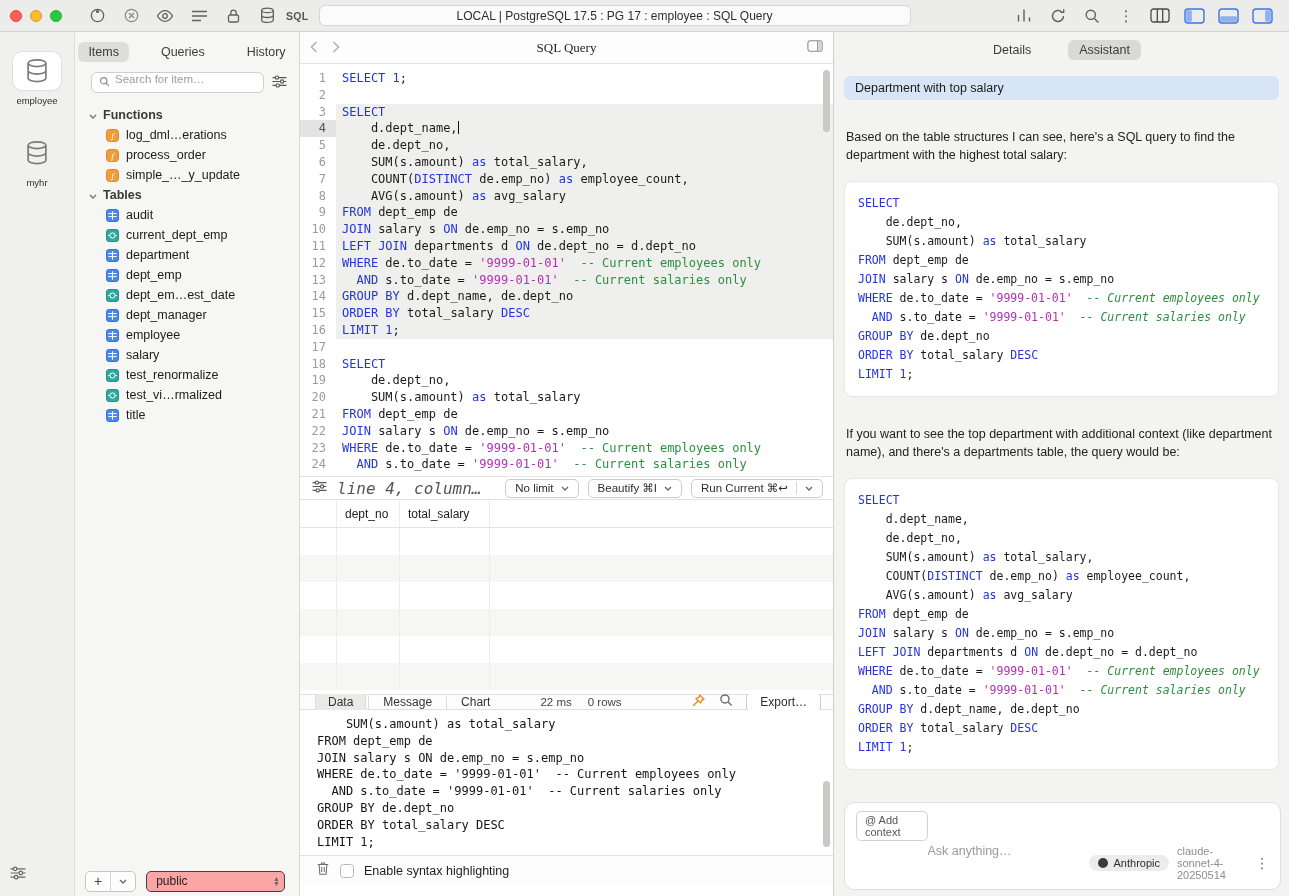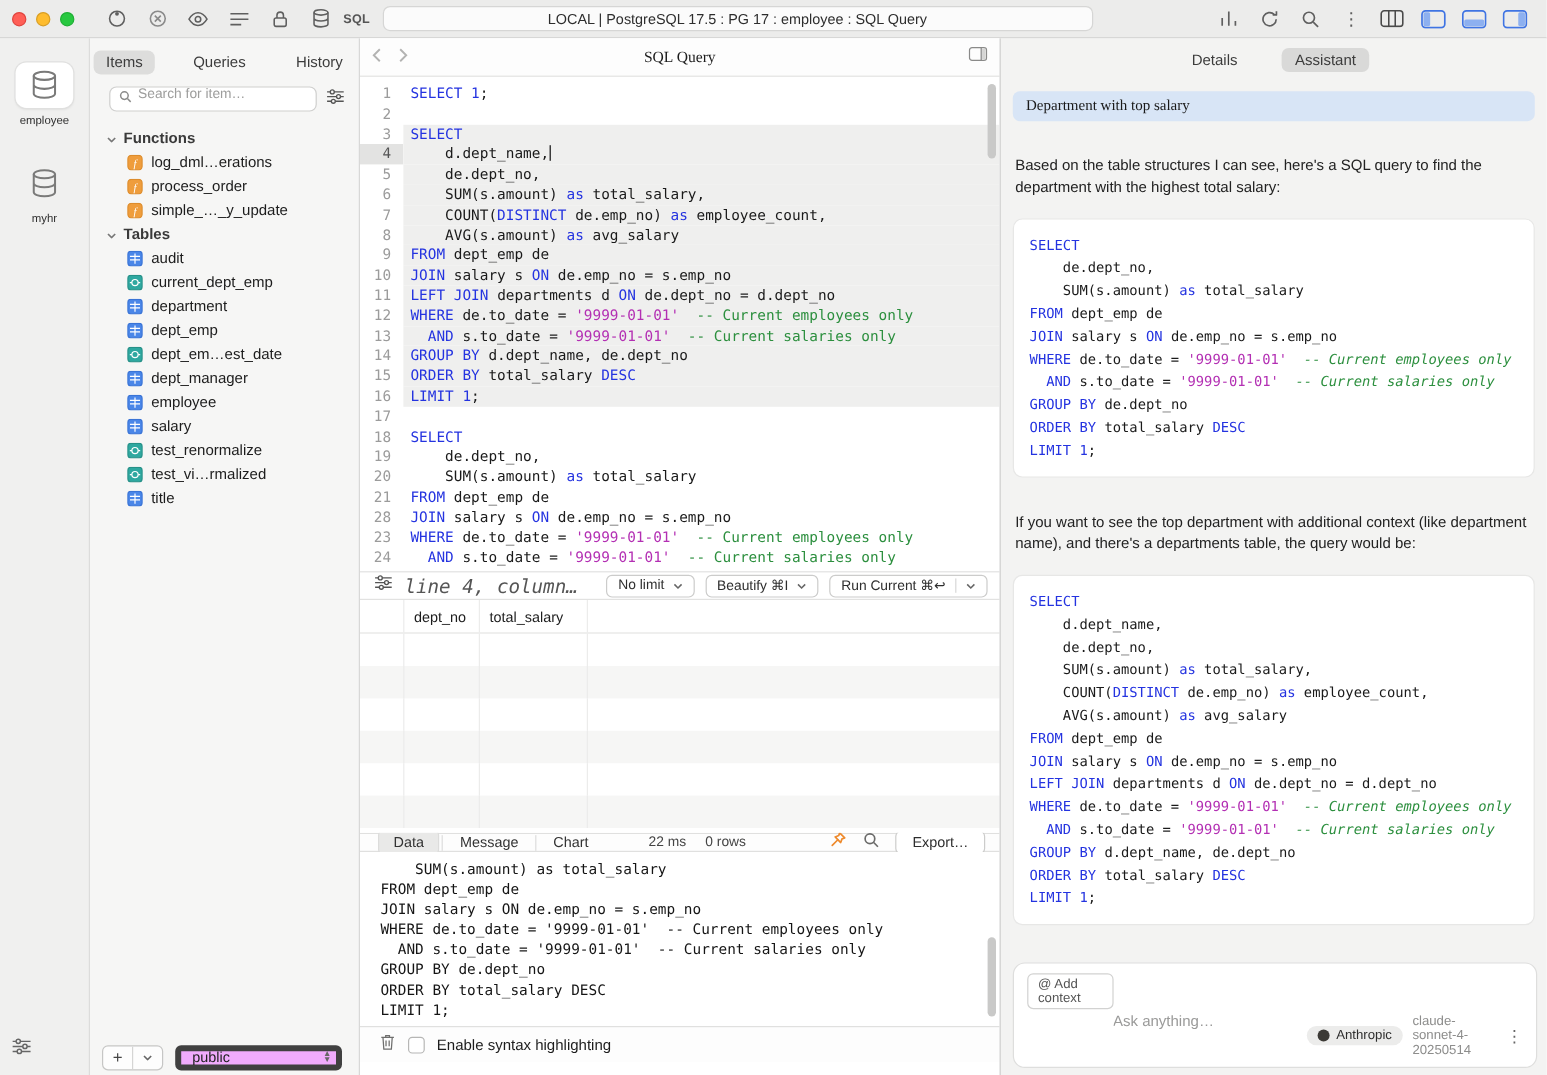--- a/index.html
+++ b/index.html
@@ -39,21 +39,21 @@
   .sb-search input { border:0; outline:0; background:transparent; font-size:11.5px; color:#333; width:100%; font-family:"Liberation Sans",sans-serif; }
   .sb-search input::placeholder { color:#9d9d9c; }
   .tree { padding-top:4px; font-size:12.5px; }
   .tree-section { display:flex; align-items:center; gap:6px; height:20px; padding-left:14px; color:#3a3a3a; font-weight:bold; font-size:12.5px; }
   .tree-item { display:flex; align-items:center; gap:7px; height:20px; padding-left:31px; color:#1c1c1c; }
   .ticon { width:13px; height:13px; display:inline-flex; }
   .sb-bottom { position:absolute; left:0; bottom:0; width:100%; height:30px; display:flex; align-items:center; gap:10px; padding:0 14px 0 10px; }
   .add-ctl { display:flex; align-items:center; height:21px; border:1px solid #c6c6c5; border-radius:5px; background:#fdfdfd; overflow:hidden; }
   .add-ctl .seg { padding:0 8px; display:flex; align-items:center; height:100%; color:#444; font-size:14px; }
   .add-ctl .seg + .seg { border-left:1px solid #d5d5d4; }
-  .schema-select { flex:1; height:21px; border:5px solid #404040; border-radius:5px; background:#f0abfc; display:flex; align-items:center; padding:0 4px 0 9px; font-size:12px; color:#222; }
+  .schema-select { flex:1; height:21px; border:1px solid #404040; border-radius:5px; background:#fca5a5; display:flex; align-items:center; padding:0 4px 0 9px; font-size:12px; color:#222; }
   .stepper { margin-left:auto; display:flex; flex-direction:column; align-items:center; line-height:5px; color:#666; font-size:7px; }
 
   
   .main { position:absolute; left:300px; top:32px; width:533px; height:864px; background:#fff; display:flex; flex-direction:column; }
   .ed-header { height:32px; border-bottom:1px solid #e3e3e2; display:flex; align-items:center; padding:0 10px; background:#fdfdfd;font-family:Liberation Serif, serif; }
   .nav-chevrons { display:flex; gap:14px; color:#b3b3b3; }
   .ed-title { position:absolute; left:0; width:100%; text-align:center; font-size:13px; color:#1c1c1c; pointer-events:none; }
   .ed-header .panel-toggle { margin-left:auto; }
 
   .editor { height:412px; position:relative; display:flex; font-family:"DejaVu Sans Mono", monospace; font-size:12px; padding-top:6px; overflow:hidden; }
@@ -98,21 +98,21 @@
   .main-bottombar { height:30px; border-top:1px solid #e0e0df; display:flex; align-items:center; gap:10px; padding:0 16px; background:#fdfdfd; }
   .checkbox { width:14px; height:14px; border:1px solid #b6b6b5; border-radius:3.5px; background:#fff; }
   .cb-label { font-size:12.5px; color:#1d1d1d; }
 
   
   .rightpanel { position:absolute; left:833px; top:32px; width:456px; height:864px; background:#f3f3f2; border-left:1px solid #d0d0cf; display:flex; flex-direction:column; }
   .rp-tabs { height:36px; display:flex; align-items:center; justify-content:center; gap:26px; font-size:12.5px; color:#3c3c3c; }
   .rp-tab { padding:3px 11px; border-radius:6px; }
   .rp-tab.active { background:#d9d9d8; }
   .rp-scroll { height:732px; overflow:hidden; padding:8px 10px 0 10px; }
-  .user-bubble { background:#d8e5f6; border-radius:6px; padding:5px 11px; font-size:12.5px; color:#1a1a1a;font-family:Liberation Serif, serif; }
+  .user-bubble { background:#d8e5f6; border-radius:6px; padding:5px 11px; font-size:12.5px; color:#1a1a1a; }
   .rp-text { font-size:12.5px; color:#222; line-height:1.45; margin:28px 2px 0 2px; }
   .code-card { background:#fff; border:1px solid #e7e7e6; border-radius:8px; margin-top:17px; padding:12px 13px;
     font-family:"DejaVu Sans Mono", monospace; font-size:11.5px; color:#1a1a1a; }
   .ccl { height:19px; line-height:19px; white-space:pre; }
   .code-card .tk-cmt { font-style:italic; }
   .composer { margin:6px 8px 6px 10px; height:88px; background:#fff; border:1px solid #dededd; border-radius:10px; padding:8px 11px; display:flex; }
   .ctx-chip { align-self:flex-start; border:1px solid #d2d2d1; border-radius:5px; font-size:11px; color:#555; padding:2px 8px; }
   .ask-input { border:0; outline:0; background:transparent; font-size:12.5px; color:#333; margin-top:9px; font-family:"Liberation Sans",sans-serif; }
   .ask-input::placeholder { color:#9a9a99; }
   .composer-bottom { margin-top:auto; display:flex; align-items:center; gap:8px; }
@@ -475,21 +475,21 @@
           <div class="gut">12</div>
           <div class="gut">13</div>
           <div class="gut">14</div>
           <div class="gut">15</div>
           <div class="gut">16</div>
           <div class="gut">17</div>
           <div class="gut">18</div>
           <div class="gut">19</div>
           <div class="gut">20</div>
           <div class="gut">21</div>
-          <div class="gut">28</div>
+          <div class="gut">22</div>
           <div class="gut">23</div>
           <div class="gut">24</div>
         </div>
       <div class="codecol">
           <div class="cl"><span class="tk-kw">SELECT</span> <span class="tk-num">1</span>;</div>
           <div class="cl"></div>
           <div class="cl hlb"><span class="tk-kw">SELECT</span></div>
           <div class="cl hlb">    d.dept_name,<span class="caret"></span></div>
           <div class="cl hlb">    de.dept_no,</div>
           <div class="cl hlb">    SUM(s.amount) <span class="tk-kw">as</span> total_salary,</div>

